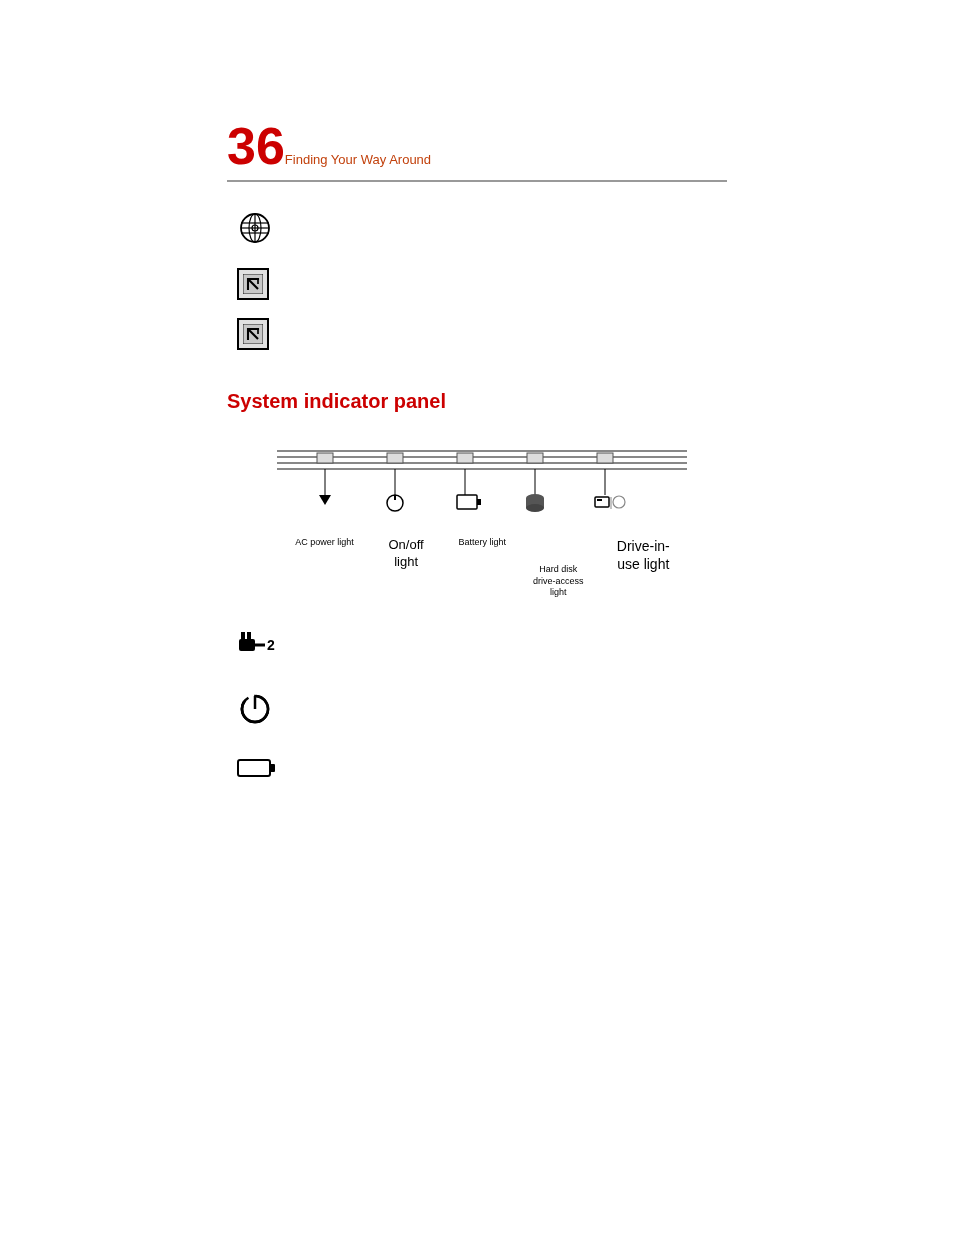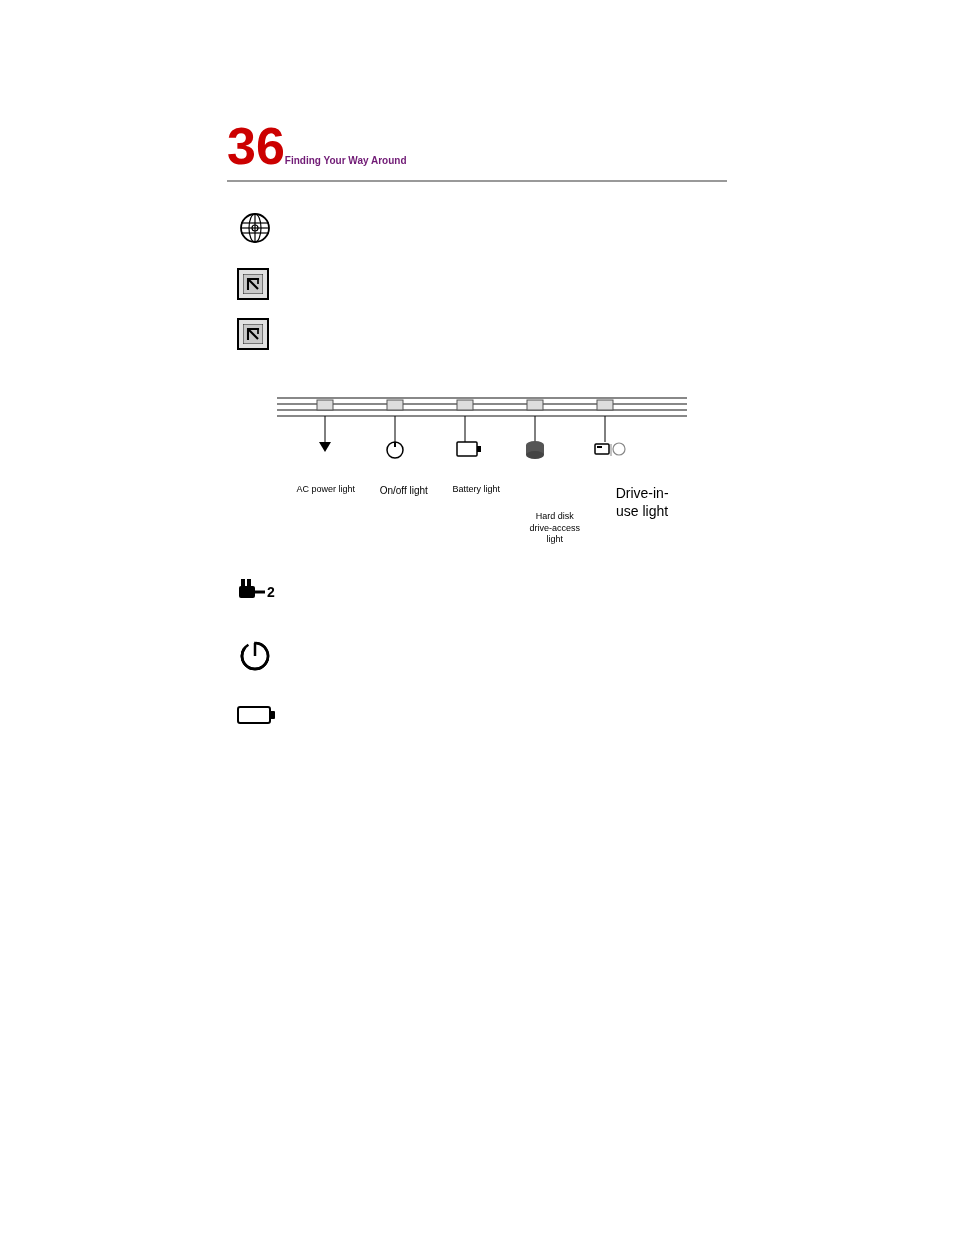--- a/index.html
+++ b/index.html
@@ -24,23 +24,23 @@
     }
 
     .page-number {
       font-size: 52px;
       font-weight: bold;
       color: #cc0000;
       line-height: 1;
     }
 
     .page-title {
-      font-size: 10px;
-      font-weight: bold;
-      color: #701a75;
+      font-size: 13px;
+      font-weight: normal;
+      color: #c2410c;
     }
 
     .header-rule {
       border: none;
       border-top: 2px solid #999999;
       margin-bottom: 28px;
     }
 
     
     .section-heading {
@@ -173,20 +173,21 @@
             <line x1="6" y1="6" x2="18" y2="18" stroke="#000" stroke-width="2.5"></line>
             <polyline points="12,6 18,6 18,12" stroke="#000" stroke-width="2" fill="none"></polyline>
           </svg>
         </div>
       </div>
 
     </div>
   </div>
 
   <div class="system-indicator-section">
+    <div class="section-heading">System indicator panel</div>
 
     <div class="diagram-container">
 
       
       <svg width="430" height="100" viewBox="0 0 430 100" xmlns="http://www.w3.org/2000/svg">
 
         <line x1="10" y1="8" x2="420" y2="8" stroke="#888" stroke-width="2"></line>
         <line x1="10" y1="14" x2="420" y2="14" stroke="#888" stroke-width="2"></line>
 
         <line x1="10" y1="20" x2="420" y2="20" stroke="#888" stroke-width="2"></line>
@@ -223,21 +224,21 @@
         <rect x="328" y="54" width="14" height="10" fill="none" stroke="#000" stroke-width="1.5" rx="1"></rect>
         <rect x="330" y="56" width="5" height="2" fill="#000"></rect>
 
         <circle cx="352" cy="59" r="6" fill="none" stroke="#888" stroke-width="1.2"></circle>
         <line x1="344" y1="54" x2="344" y2="66" stroke="#888" stroke-width="1"></line>
       </svg>
 
       
       <div style="display:flex; justify-content:space-around; padding: 0 5px; margin-top:-10px;">
         <div class="lbl" style="max-width:60px; text-align:right; font-size:9px; margin-left:12px;">AC power light</div>
-        <div class="lbl" style="max-width:60px; text-align:center; font-size:10px;">On/off light</div>
+        <div class="lbl" style="max-width:60px; text-align:center; font-size:13px;">On/off light</div>
         <div class="lbl" style="max-width:60px; text-align:left; font-size:9px;">Battery light</div>
         <div class="lbl" style="max-width:60px; text-align:center; font-size:9px;margin-top:27px;">Hard disk drive-access light</div>
         <div class="lbl" style="max-width:65px; text-align:center; font-size:14px; margin-right:5px;">Drive-in-use light</div>
       </div>
     </div>
 
     <div class="bottom-icons">
 
       <div class="bottom-icon-row">
         <svg width="45" height="32" viewBox="0 0 45 32" xmlns="http://www.w3.org/2000/svg">

